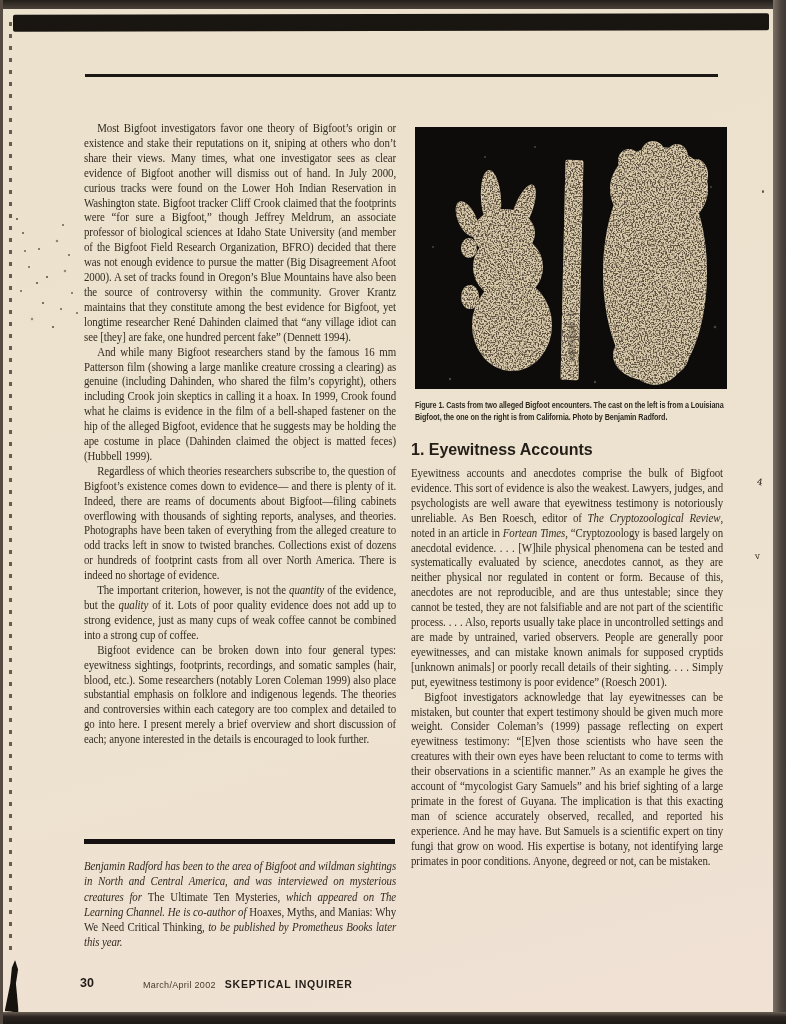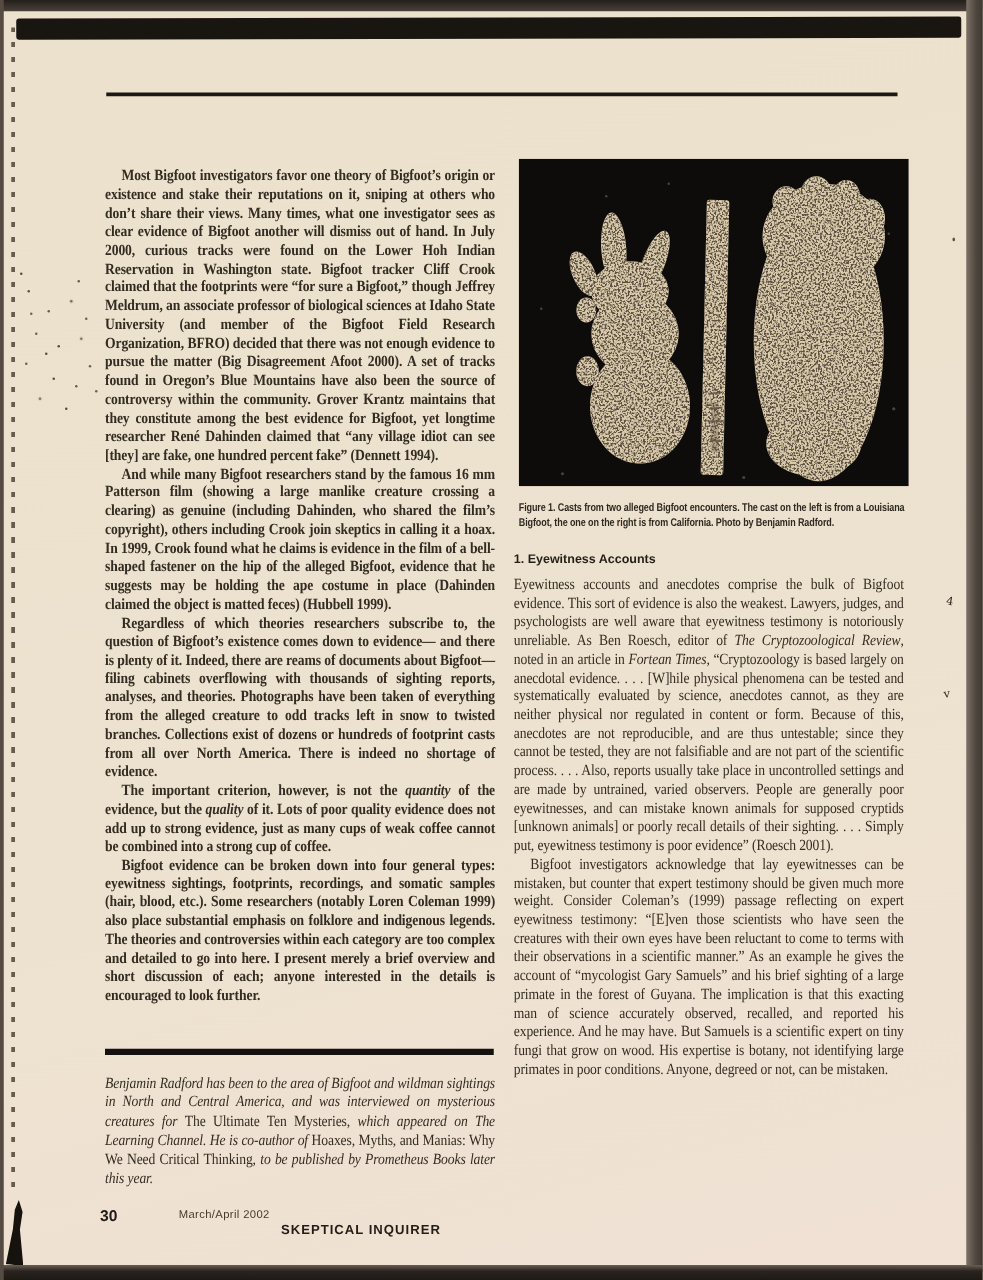--- a/index.html
+++ b/index.html
@@ -12,42 +12,42 @@
   .edge-right{position:absolute;top:0;right:0;width:13px;height:1024px;
         background:linear-gradient(to right,#7b7066,#4e463e 60%,#3f3831);}
   .edge-bottom{position:absolute;left:0;bottom:0;width:786px;height:12px;
         background:linear-gradient(to bottom,#6a5f54,#2a2420 40%,#1d1915);}
   .edge-left{position:absolute;left:0;top:0;width:3px;height:1024px;background:#554b42;}
   
   .top-black-bar{position:absolute;left:13px;top:14px;width:756px;height:17px;
         background:#191511;border-radius:2px;transform:rotate(-0.12deg);}
   .header-rule{position:absolute;left:85px;top:74px;width:633px;height:2.5px;background:#1c1813;}
   
-  .left-col{position:absolute;left:84px;top:133px;width:312px;font-weight:bold;}
+  .left-col{position:absolute;left:84px;top:121px;width:312px;}
   .right-col{position:absolute;left:411px;top:123px;width:312px;}
   .condense{width:355px;transform:scaleX(0.879);transform-origin:0 0;}
   .condense80{width:390px;transform:scaleX(0.8);transform-origin:0 0;}
   p.body{margin:0;font-size:12.4px;line-height:14.9px;text-align:justify;
         color:#332c22;text-indent:15px;letter-spacing:-0.1px;}
   p.body.noindent{text-indent:0;}
   .i{font-style:italic;}
   .r{font-style:normal;}
   
   .divider{position:absolute;left:84px;top:839px;width:311px;height:4.5px;background:#141110;}
   .bio-block{position:absolute;left:84px;top:859px;width:312px;}
   p.bio{margin:0;font-size:12.4px;line-height:15.3px;text-align:justify;
         color:#332c22;font-style:italic;letter-spacing:-0.1px;}
   
   figure{margin:0;padding:4px;}
   figcaption{font-family:"Liberation Sans","DejaVu Sans",sans-serif;font-weight:700;
         font-size:9px;line-height:12px;color:#2e2920;letter-spacing:-0.1px;margin-top:6px;}
   h2.section{margin:14px 0 7px 0;font-family:"Liberation Sans","DejaVu Sans",sans-serif;
-        font-weight:700;font-size:10px;color:#231e18;}
+        font-weight:700;font-size:16px;color:#231e18;}
   
-  .footer{position:absolute;left:80px;top:966px;display:flex;align-items:flex-start;gap:9px;
+  .footer{position:absolute;left:80px;top:966px;display:flex;align-items:flex-end;gap:9px;
         font-family:"Liberation Sans","DejaVu Sans",sans-serif;}
   .pageno{font-weight:700;font-size:12.5px;color:#1f1a15;}
   .issue{font-size:9px;color:#46392b;letter-spacing:0.3px;padding-left:40px;}
   .mag{font-weight:700;font-size:10.5px;color:#231d17;letter-spacing:0.8px;margin-top:12px;}
   
   .stitch{position:absolute;left:9px;top:22px;width:2.5px;height:930px;opacity:.8;
         background:repeating-linear-gradient(to bottom,#453a2e 0 4px,transparent 4px 12px);}
   .speckle-patch{position:absolute;left:16px;top:218px;width:2px;height:2px;border-radius:50%;
         background:#564a3a;
         box-shadow:6px 14px 0 #5d5140,22px 30px 0 #6b5d49,40px 22px 1px #564a3a,

